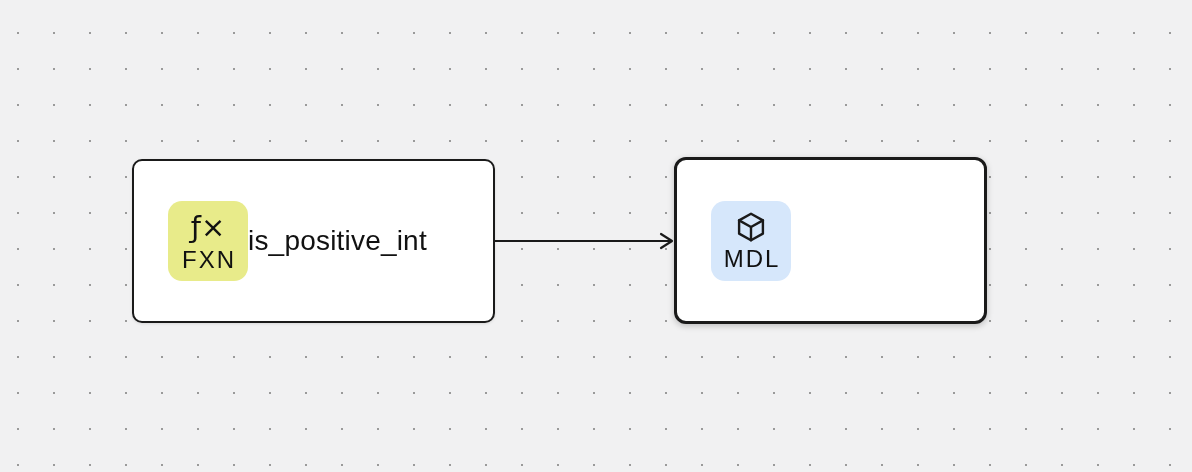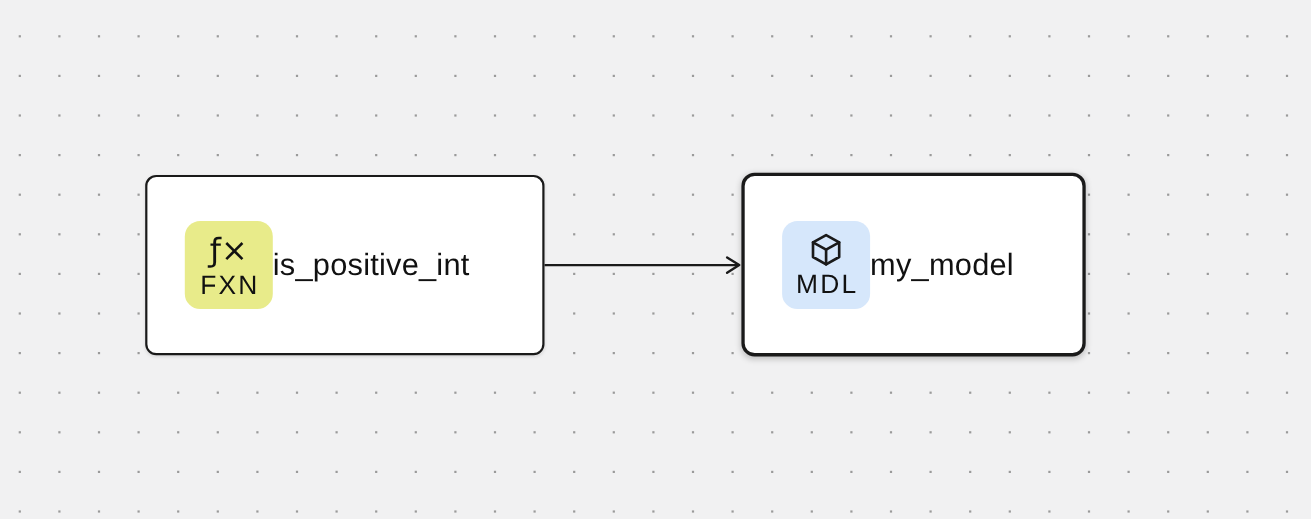--- a/index.html
+++ b/index.html
@@ -536,16 +536,15 @@
     <div class="badge" style="background: rgb(214, 231, 251);">
       <div class="badge-icon-box">
         <svg width="36" height="34" viewBox="0 0 24 24" fill="none" stroke="#1A1A1A" stroke-width="1.7" stroke-linejoin="round" stroke-linecap="round">
           <path d="M12 2.6 L20.4 7.3 V16.7 L12 21.4 L3.6 16.7 V7.3 Z"></path>
           <path d="M3.6 7.3 L12 12 L20.4 7.3"></path>
           <path d="M12 12 V21.4"></path>
         </svg>
       </div>
       <div class="badge-text">MDL</div>
     </div>
-    <div class="node-label">my_model</div>
   </div>
 
 </div>
 
 </body></html>

